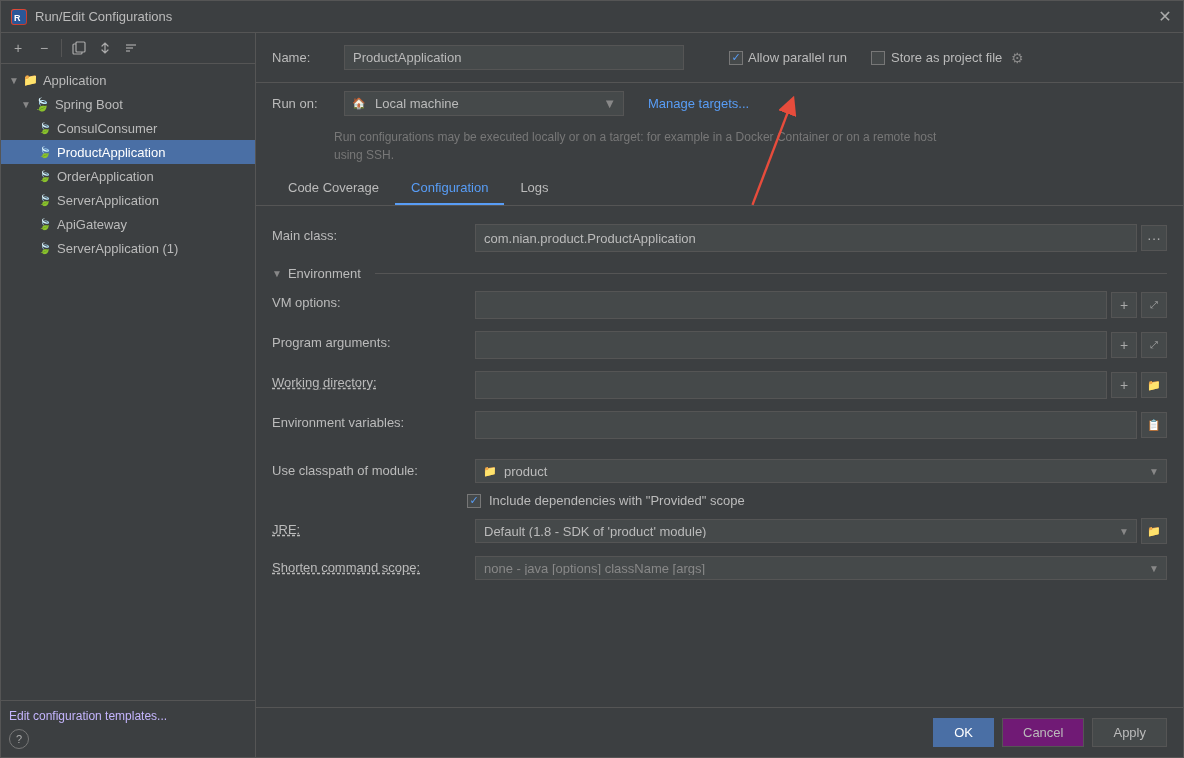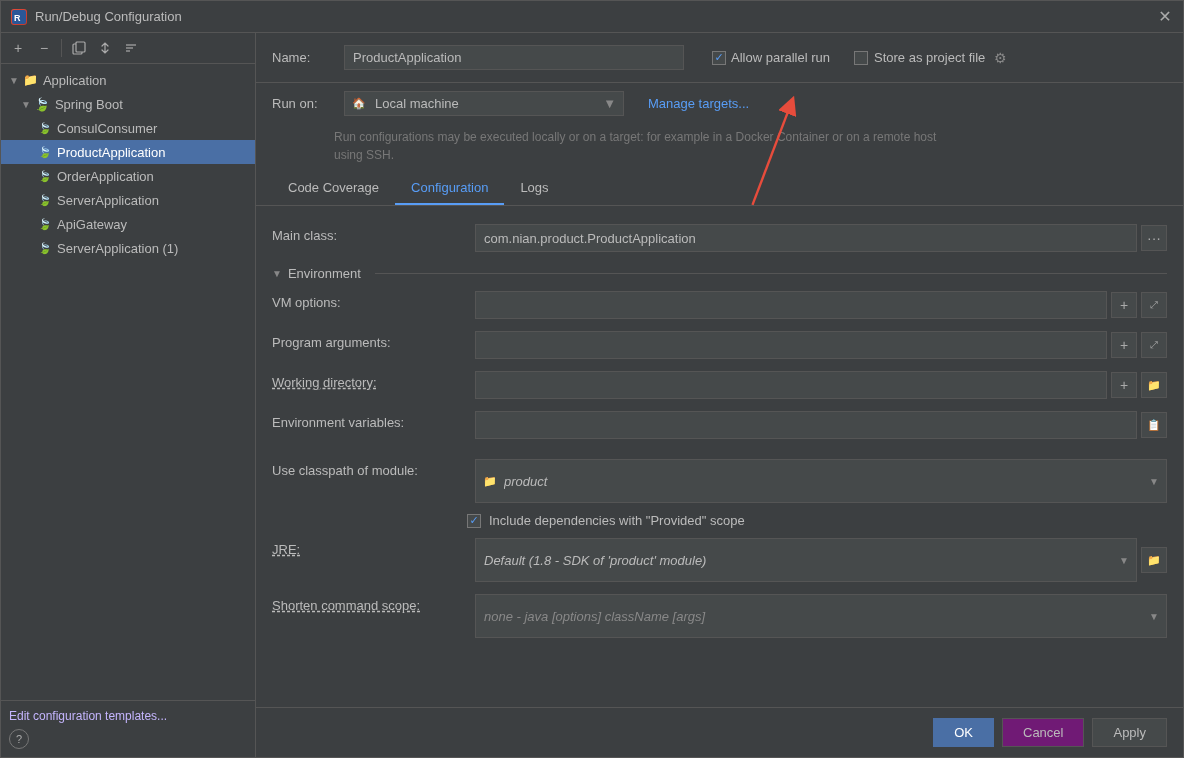--- a/index.html
+++ b/index.html
@@ -33,21 +33,21 @@
     .edit-templates-link { color: #c4b5fd; cursor: pointer; font-size: 12px; }
     .help-btn { width: 20px; height: 20px; border-radius: 50%; border: 1px solid #777; color: #aaa; display: flex; align-items: center; justify-content: center; font-size: 11px; cursor: pointer; margin-top: 6px; }
 
     
     .right-panel { flex: 1; display: flex; flex-direction: column; background: #3c3f41; overflow: hidden; }
 
     
     .config-header { padding: 12px 16px; display: flex; align-items: center; gap: 12px; border-bottom: 1px solid #555; }
     .name-label { color: #bbb; min-width: 60px; }
     .name-input { flex: 1; max-width: 340px; background: #45494a; border: 1px solid #555; color: #bbb; padding: 4px 8px; font-size: 13px; }
-    .parallel-run { display: flex; align-items: center; gap: 6px; margin-left: 16px; }
+    .parallel-run { display: flex; align-items: center; gap: 6px; margin-left: 33px; }
     .cb-wrapper { display: flex; align-items: center; gap: 5px; }
     .cb { width: 14px; height: 14px; background: #45494a; border: 1px solid #777; display: flex; align-items: center; justify-content: center; cursor: pointer; }
     .cb.checked::after { content: '✓'; font-size: 11px; color: #589df6; }
     .cb-label { color: #bbb; cursor: pointer; }
     .store-project-file { display: flex; align-items: center; gap: 6px; margin-left: 12px; }
     .gear-btn { width: 18px; height: 18px; display: flex; align-items: center; justify-content: center; color: #888; cursor: pointer; font-size: 14px; }
 
     
     .run-on-row { padding: 8px 16px; display: flex; align-items: center; gap: 12px; }
     .run-on-label { color: #bbb; min-width: 60px; }
@@ -77,21 +77,21 @@
 
     
     .section-header { display: flex; align-items: center; gap: 6px; padding: 8px 0 4px 0; color: #bbb; cursor: pointer; }
     .section-arrow { font-size: 10px; color: #888; }
 
     
     .section-line { flex: 1; height: 1px; background: #555; margin-left: 8px; }
 
     
     .dropdown-wrapper { flex: 1; position: relative; }
-    .dropdown-wrapper select { width: 100%; background: #45494a; border: 1px solid #555; color: #bbb; padding: 4px 28px 4px 28px; font-size: 13px; height: 44px; appearance: none; cursor: pointer; font-style: italic; }
+    .dropdown-wrapper select { width: 100%; background: #45494a; border: 1px solid #555; color: #bbb; padding: 4px 28px 4px 28px; font-size: 13px; height: 24px; appearance: none; cursor: pointer; }
     .dropdown-wrapper .dd-arrow { position: absolute; right: 8px; top: 50%; transform: translateY(-50%); color: #888; pointer-events: none; font-size: 10px; }
     .dropdown-wrapper .dd-icon { position: absolute; left: 8px; top: 50%; transform: translateY(-50%); color: #e8b84b; pointer-events: none; font-size: 11px; }
 
     
     .checkbox-row { display: flex; align-items: center; gap: 8px; padding: 4px 0; margin-left: 195px; }
     .checkbox-row .cb { flex-shrink: 0; }
 
     
     .dialog-footer { border-top: 1px solid #555; padding: 10px 16px; display: flex; justify-content: flex-end; gap: 8px; align-items: center; }
     .btn { padding: 6px 20px; font-size: 13px; cursor: pointer; border: 1px solid #555; }
@@ -114,21 +114,21 @@
 
 <div class="dialog">
 
   <div class="titlebar">
     <div class="titlebar-icon">
       <svg width="14" height="14" viewBox="0 0 14 14">
           <rect width="14" height="14" rx="2" fill="#2b5797"></rect>
           <text x="2" y="11" font-size="9" fill="white" font-weight="bold">R</text>
         </svg>
     </div>
-    <span class="titlebar-title">Run/Debug Configuration</span>
+    <span class="titlebar-title">Run/Edit Configurations</span>
     <div class="titlebar-close">✕</div>
   </div>
 
   <div class="main-inner">
 
     <div class="left-panel">
       <div class="left-toolbar">
         <div class="toolbar-btn" title="Add">+</div>
         <div class="toolbar-btn" title="Remove">−</div>
         <div class="toolbar-sep"></div>

